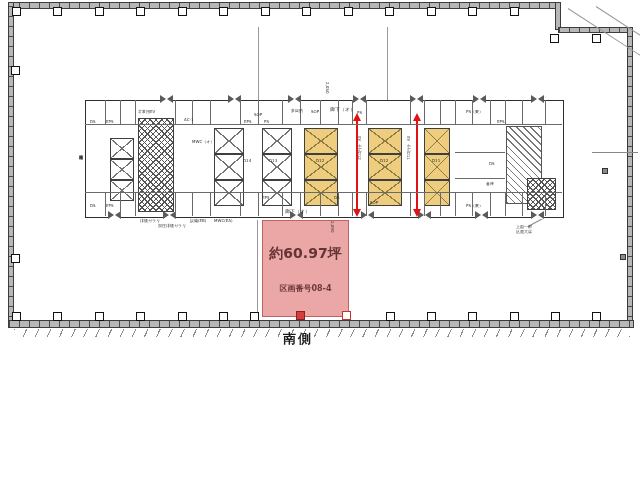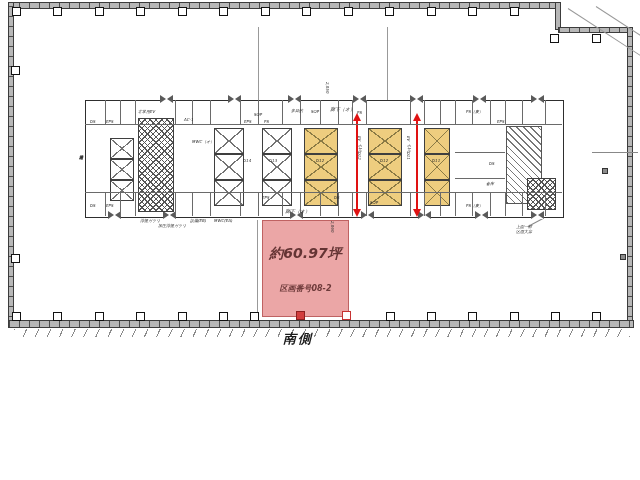--- a/index.html
+++ b/index.html
@@ -1,17 +1,17 @@
 <!DOCTYPE html>
 <html><head>
 <meta charset="utf-8">
 <style>
   html,body{margin:0;padding:0;background:#fff;}
   #stage{position:relative;width:640px;height:408px;background:#ffffff;overflow:hidden;
-         font-family:"DejaVu Sans","Liberation Sans",sans-serif;font-style:italic;}
+         font-family:"DejaVu Sans","Liberation Sans",sans-serif;}
   .abs{position:absolute;box-sizing:border-box;}
   
   .wall{position:absolute;box-sizing:border-box;background:#b7b7b7;border:1px solid #3c3c3c;}
   .ticks-h{background-image:repeating-linear-gradient(90deg,#4a4a4a 0 1px,transparent 1px 10px);}
   .ticks-v{background-image:repeating-linear-gradient(0deg,#4a4a4a 0 1px,transparent 1px 10px);}
   .hatchstrip{position:absolute;background:repeating-linear-gradient(115deg,#8a8a8a 0 1px,transparent 1px 11px);}
   .diagline{position:absolute;height:1px;background:#9a9a9a;transform-origin:left center;}
   
   #core{position:absolute;left:85px;top:100px;width:477px;height:116px;border:1.4px solid #2e2e2e;background:#fff;}
   .vline{position:absolute;width:1px;background:#6a6a6a;}
@@ -75,21 +75,21 @@
   <div class="diagline" style="left:568px;top:8px;width:92px;transform:rotate(33deg);"></div>
   <div class="diagline" style="left:596px;top:6px;width:62px;transform:rotate(33deg);"></div>
 
   <div class="leader" style="left:592px;top:152px;width:46px;"></div>
   <div class="leader" style="left:528px;top:226px;width:18px;transform:rotate(-28deg);"></div>
 
   <div id="core"></div>
 
   <div id="parcel">
     <div class="t1">約60.97坪</div>
-    <div class="t3">区画番号08-2</div>
+    <div class="t3">区画番号08-4</div>
   </div>
 
   <div id="plan" class="abs" style="left:0;top:0;width:640px;height:480px;">
       <div class="col" style="left: 12px; top: 7px;"></div>
       <div class="col" style="left: 53px; top: 7px;"></div>
       <div class="col" style="left: 95px; top: 7px;"></div>
       <div class="col" style="left: 136px; top: 7px;"></div>
       <div class="col" style="left: 178px; top: 7px;"></div>
       <div class="col" style="left: 219px; top: 7px;"></div>
       <div class="col" style="left: 261px; top: 7px;"></div>

